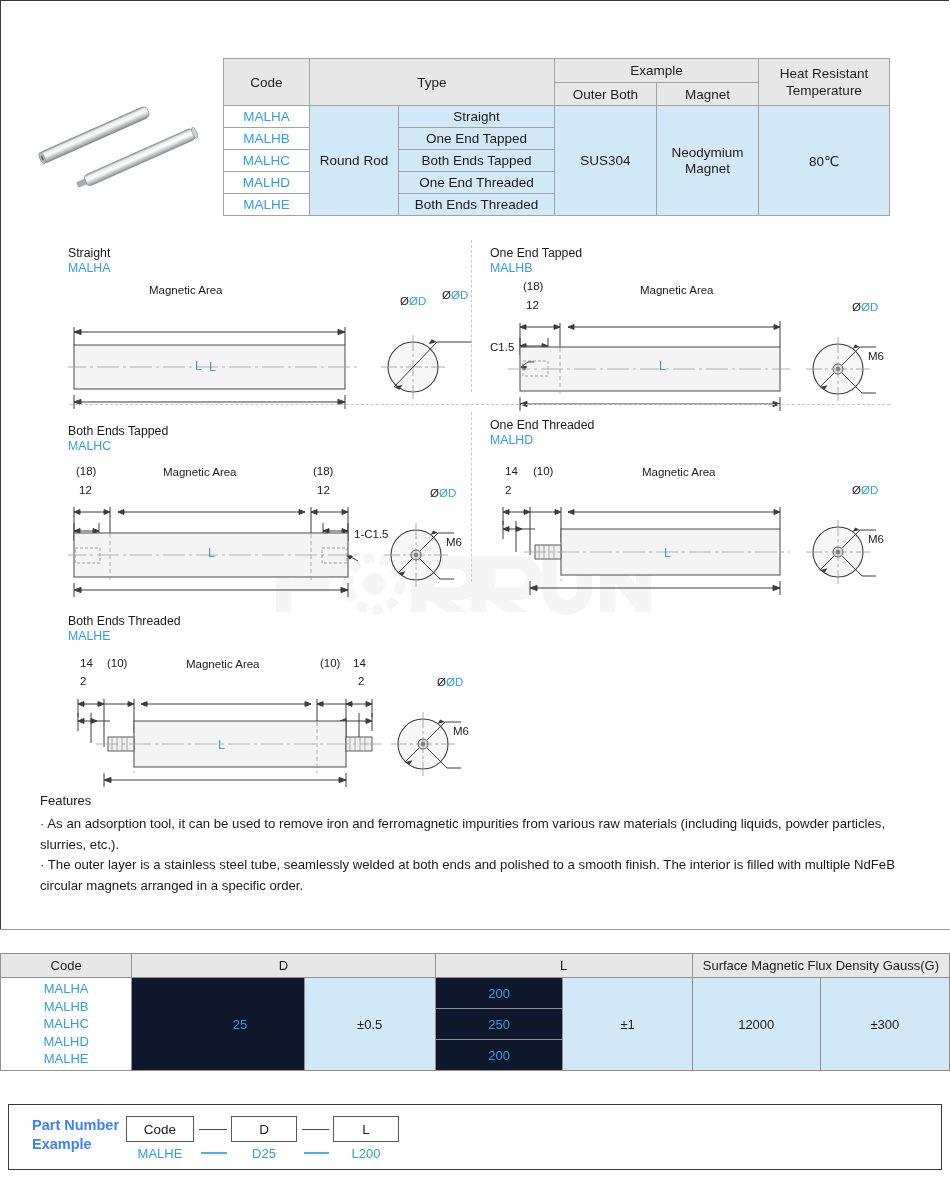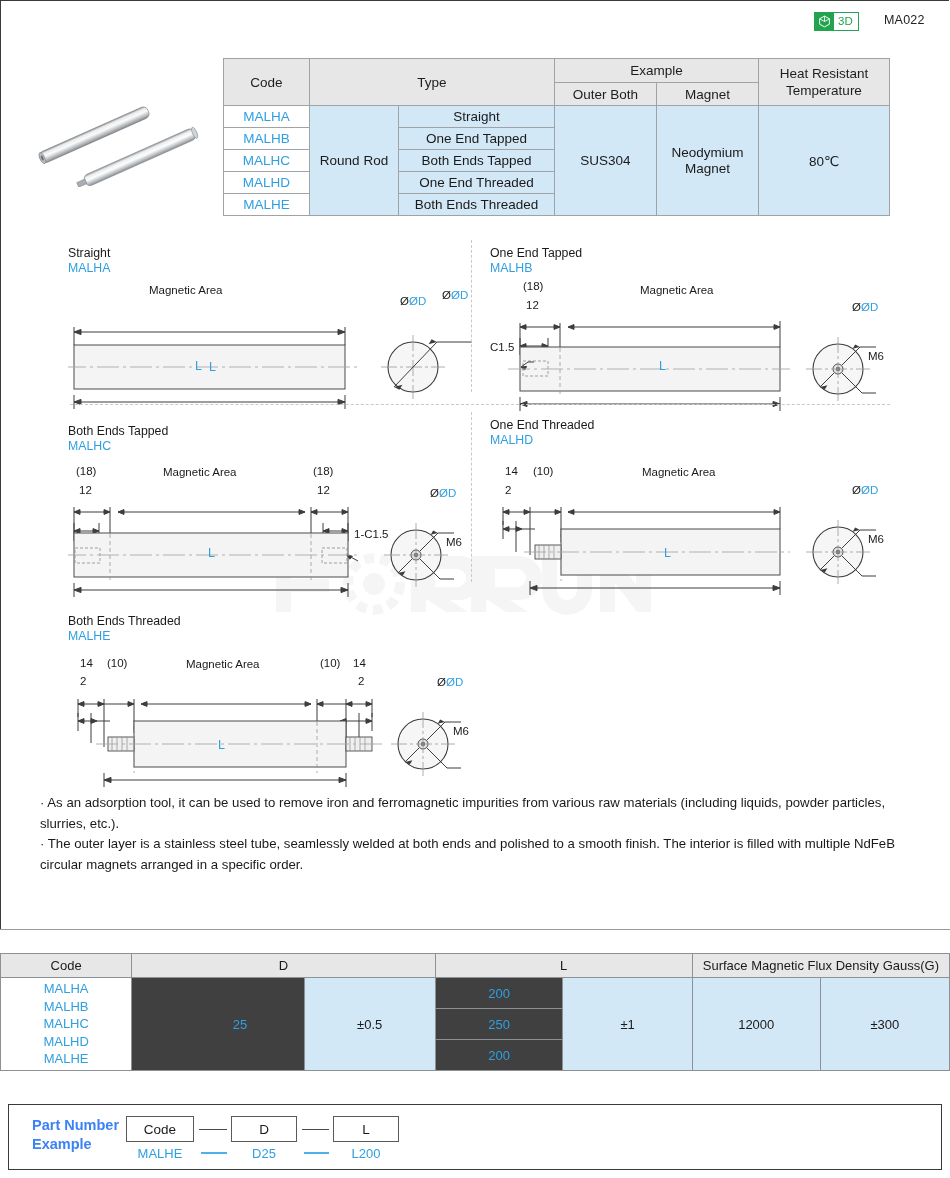--- a/index.html
+++ b/index.html
@@ -49,21 +49,21 @@
   
   .features{position:absolute;left:40px;top:793px;width:880px;}
   .feat-h{font-size:13px;margin-bottom:6px;}
   .feat-p{font-size:13.2px;line-height:20.5px;margin:0;}
 
   
   .btable{position:absolute;left:0px;top:953px;border-collapse:collapse;}
   .btable td{border:1px solid #8d9195;font-size:13px;font-weight:normal;
        text-align:center;vertical-align:middle;padding:0;}
   .bhd{background:#e7e7e7;height:23px;font-size:13px;}
-  .bwhite{background:#404040;color:#2f9fe0;}
+  .bwhite{background:#0f172a;color:#2f9fe0;}
   .bplain{background:#d3e8f7;color:#1a1a1a;}
 
   
   .pnbox{position:absolute;left:8px;top:1104px;width:934px;height:66px;
          border:1px solid #3a3a3a;box-sizing:border-box;}
   .pnlabel{position:absolute;left:32px;top:1116px;font-size:14.5px;
            line-height:19px;font-weight:bold;color:#3b82f6;}
   .pncell{position:absolute;border:1px solid #5a5a5a;box-sizing:border-box;
           height:26px;background:#fff;font-size:13.5px;color:#1a1a1a;
           display:flex;align-items:center;justify-content:center;}
@@ -76,32 +76,20 @@
       opacity:.5;pointer-events:none;}
 </style>
 </head>
 <body>
 
 <div class="page">
 
   <div class="panel"></div>
   <div class="panel-bottom"></div>
 
-  <div class="topbar">
-    <div class="badge3d">
-      <span class="cube">
-        <svg width="13" height="13" viewBox="0 0 24 24">
-          <path d="M12 2 L21 7 V17 L12 22 L3 17 V7 Z" fill="none" stroke="#ffffff" stroke-width="1.8" stroke-linejoin="round"></path>
-          <path d="M12 2 L12 12 M12 12 L21 7 M12 12 L3 7" fill="none" stroke="#ffffff" stroke-width="1.6"></path>
-        </svg>
-      </span>
-      <span class="lbl">3D</span>
-    </div>
-    <div class="partno">MA022</div>
-  </div>
 
   <div class="photo">
     <svg width="190" height="95" viewBox="0 0 190 95">
       <defs>
         <linearGradient id="rodg" x1="0" y1="0" x2="0" y2="1">
           <stop offset="0%" stop-color="#8d9094"></stop>
           <stop offset="18%" stop-color="#e9ebec"></stop>
           <stop offset="45%" stop-color="#fbfbfb"></stop>
           <stop offset="72%" stop-color="#c3c7ca"></stop>
           <stop offset="100%" stop-color="#868a8e"></stop>
@@ -481,20 +469,21 @@
         <line x1="377" y1="79" x2="393" y2="79" stroke="#3d3d3d" stroke-width="1"></line>
         <line x1="359" y1="105" x2="379" y2="125" stroke="#3d3d3d" stroke-width="1"></line>
         <line x1="379" y1="125" x2="393" y2="125" stroke="#3d3d3d" stroke-width="1"></line>
       </g>
     </svg>
     <div class="dim" style="left:369px;top:62px;">Ø<span style="color:#2f9fe0;">ØD</span></div>
     <div class="dim" style="left:385px;top:111px;">M6</div>
   </div>
 
   <div class="features">
+    <div class="feat-h">Features</div>
     <p class="feat-p">· As an adsorption tool, it can be used to remove iron and ferromagnetic impurities from various raw materials (including liquids, powder particles, slurries, etc.).</p>
     <p class="feat-p">· The outer layer is a stainless steel tube, seamlessly welded at both ends and polished to a smooth finish. The interior is filled with multiple NdFeB circular magnets arranged in a specific order.</p>
   </div>
 
   <table class="btable">
     <tbody>
         <tr>
       <td class="bhd" style="width:136px;">Code</td>
       <td class="bhd" colspan="2" style="width:272px;">D</td>
       <td class="bhd" colspan="2" style="width:270px;">L</td>

